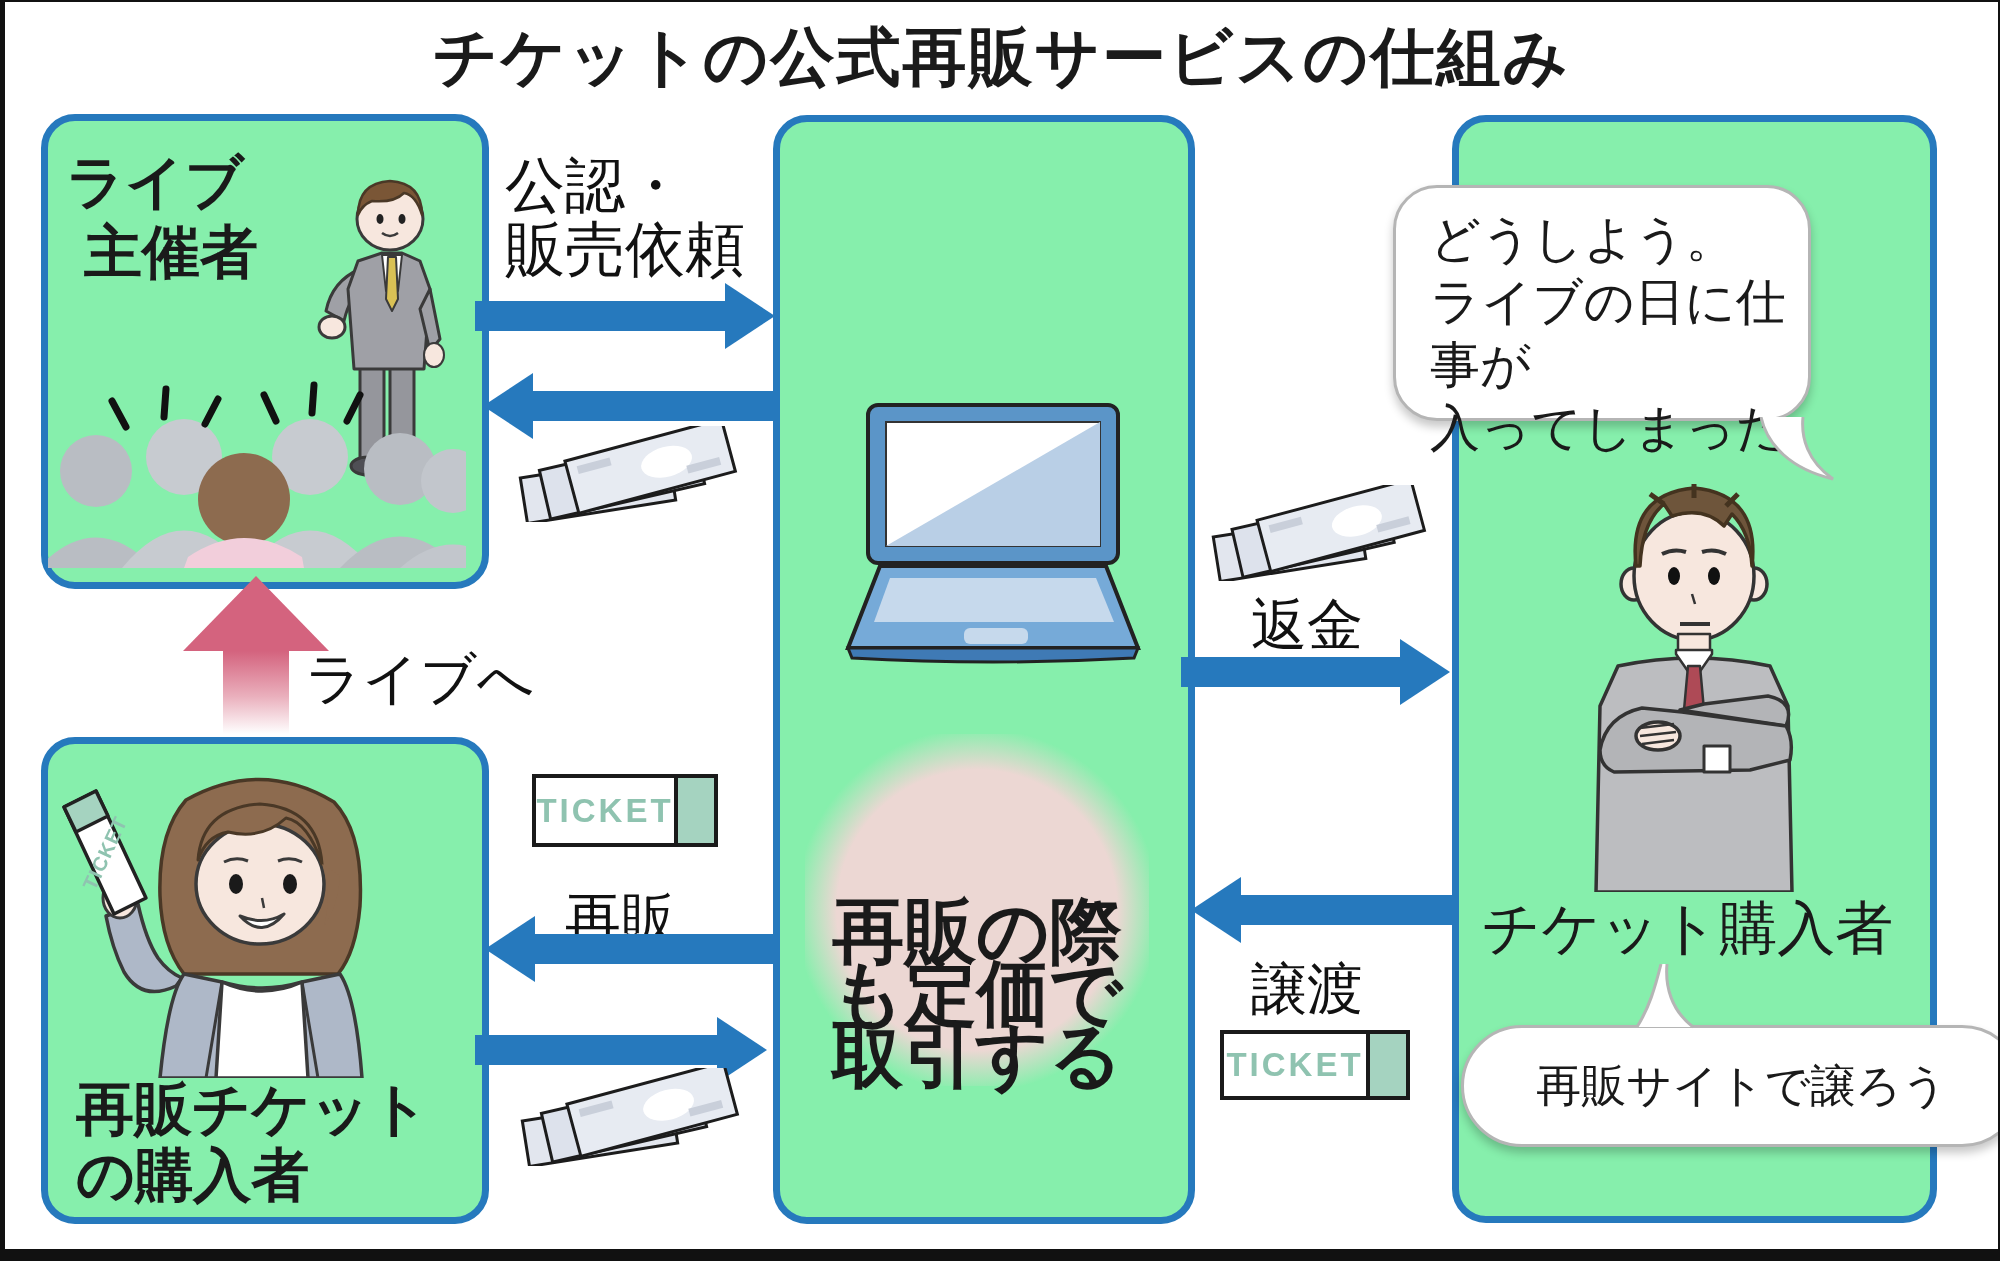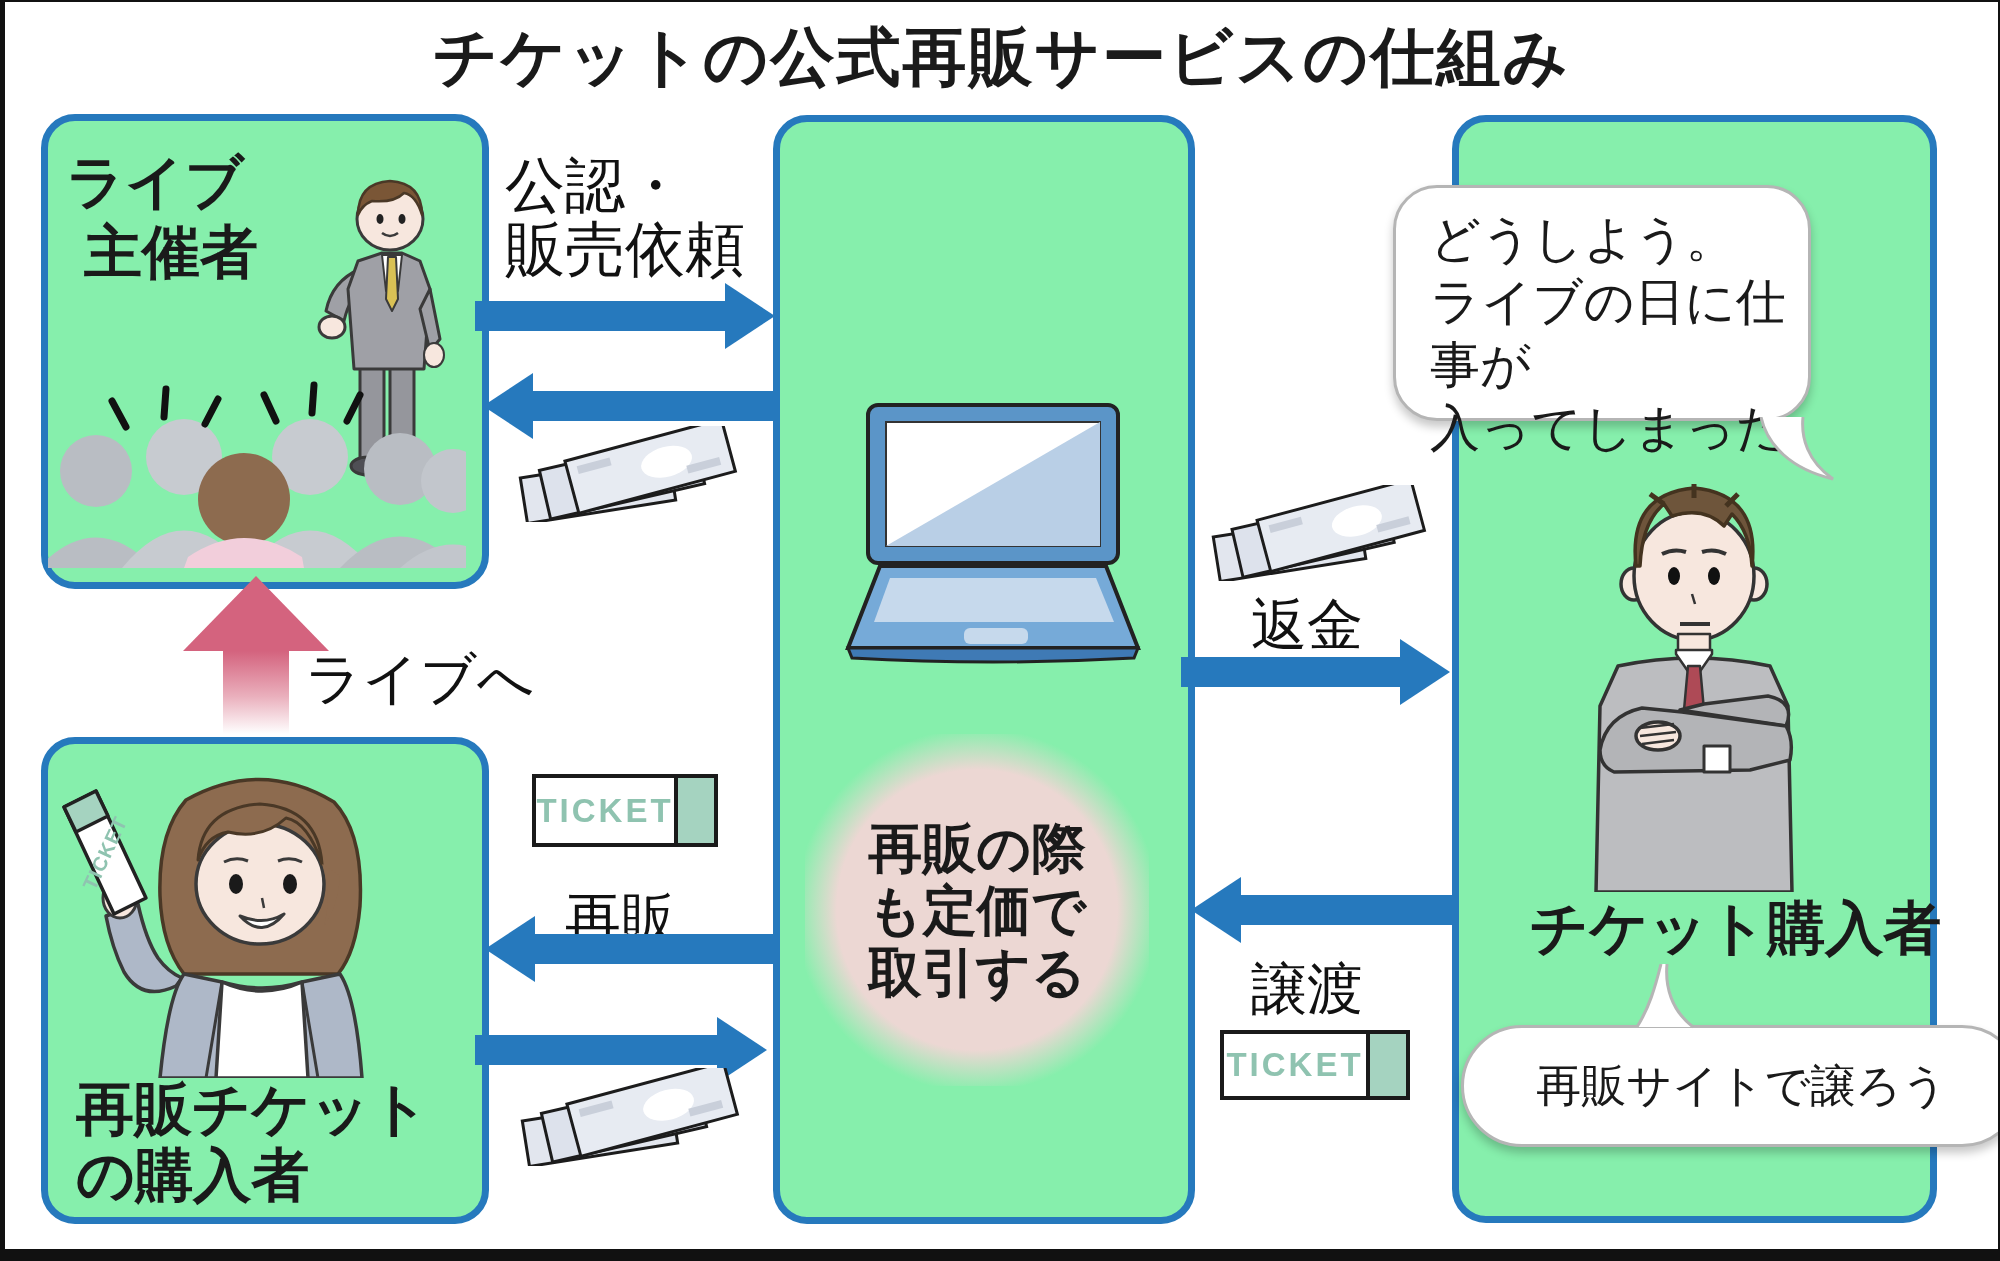--- a/index.html
+++ b/index.html
@@ -24,27 +24,27 @@
   #box-resale{left:36px;top:735px;width:434px;height:473px;}
   #box-service{left:768px;top:113px;width:408px;height:1095px;}
   #box-buyer{left:1447px;top:113px;width:471px;height:1094px;}
 
   .abs{position:absolute;}
   .boxlabel{position:absolute;font-weight:bold;font-size:58px;line-height:70px;}
   #organizer-label{left:18px;top:26px;}
   #organizer-label .line2{padding-left:18px;}
   #resale-label{left:28px;top:332px;line-height:66px;}
   #service-name{left:0;top:138px;width:394px;text-align:center;font-size:58px;font-weight:bold;line-height:74px;}
-  #buyer-label{left:0;top:768px;width:457px;text-align:center;font-size:58px;font-weight:bold;margin-left:48px;}
+  #buyer-label{left:0;top:768px;width:457px;text-align:center;font-size:58px;font-weight:normal;}
 
   #price-note{
     left:25px;top:612px;width:344px;height:352px;
     background:radial-gradient(circle,#ecd7d3 0%,#ecd7d3 57%,rgba(236,215,211,0) 74%);
-    display:flex;flex-direction:column;align-items:center;justify-content:center;
-    font-size:54px;font-weight:bold;line-height:62px;
+    display:flex;flex-direction:column;align-items:center;justify-content:flex-end;
+    font-size:72px;font-weight:bold;line-height:62px;
   }
 
   
   .shaft{position:absolute;background:var(--blue);height:30px;}
   .head{position:absolute;width:0;height:0;border-top:33px solid transparent;border-bottom:33px solid transparent;}
   .head.r{border-left:50px solid var(--blue);}
   .head.l{border-right:50px solid var(--blue);}
   #a1-shaft{left:470px;top:299px;width:252px;}   #a1-head{left:720px;top:281px;}
   #a2-shaft{left:526px;top:389px;width:246px;}   #a2-head{left:478px;top:371px;}
   #a4-shaft{left:528px;top:932px;width:244px;}   #a4-head{left:480px;top:914px;}

